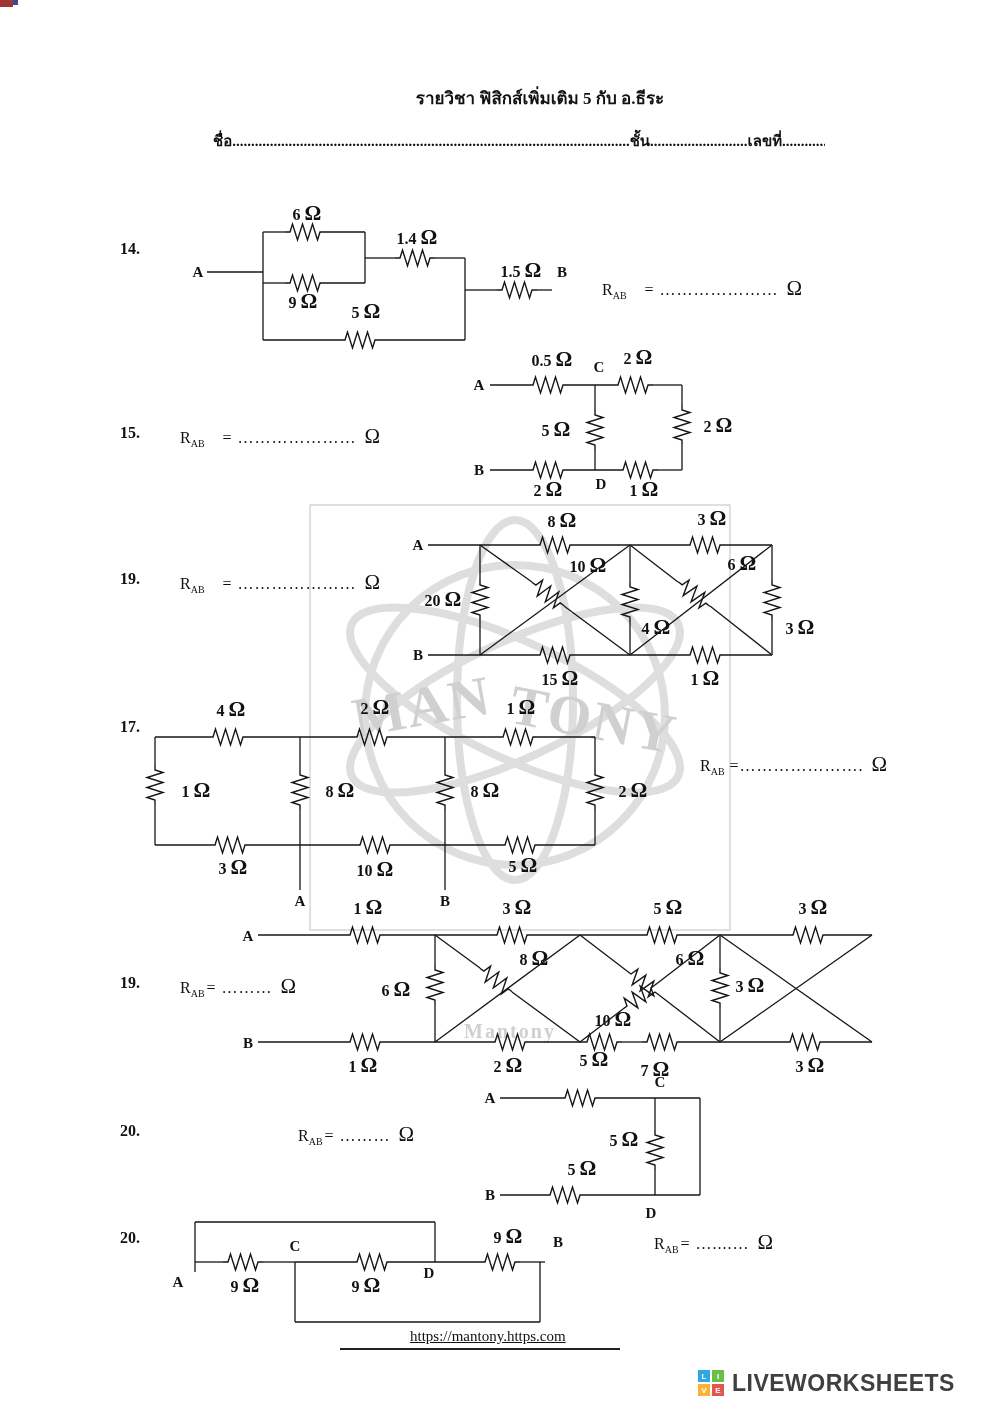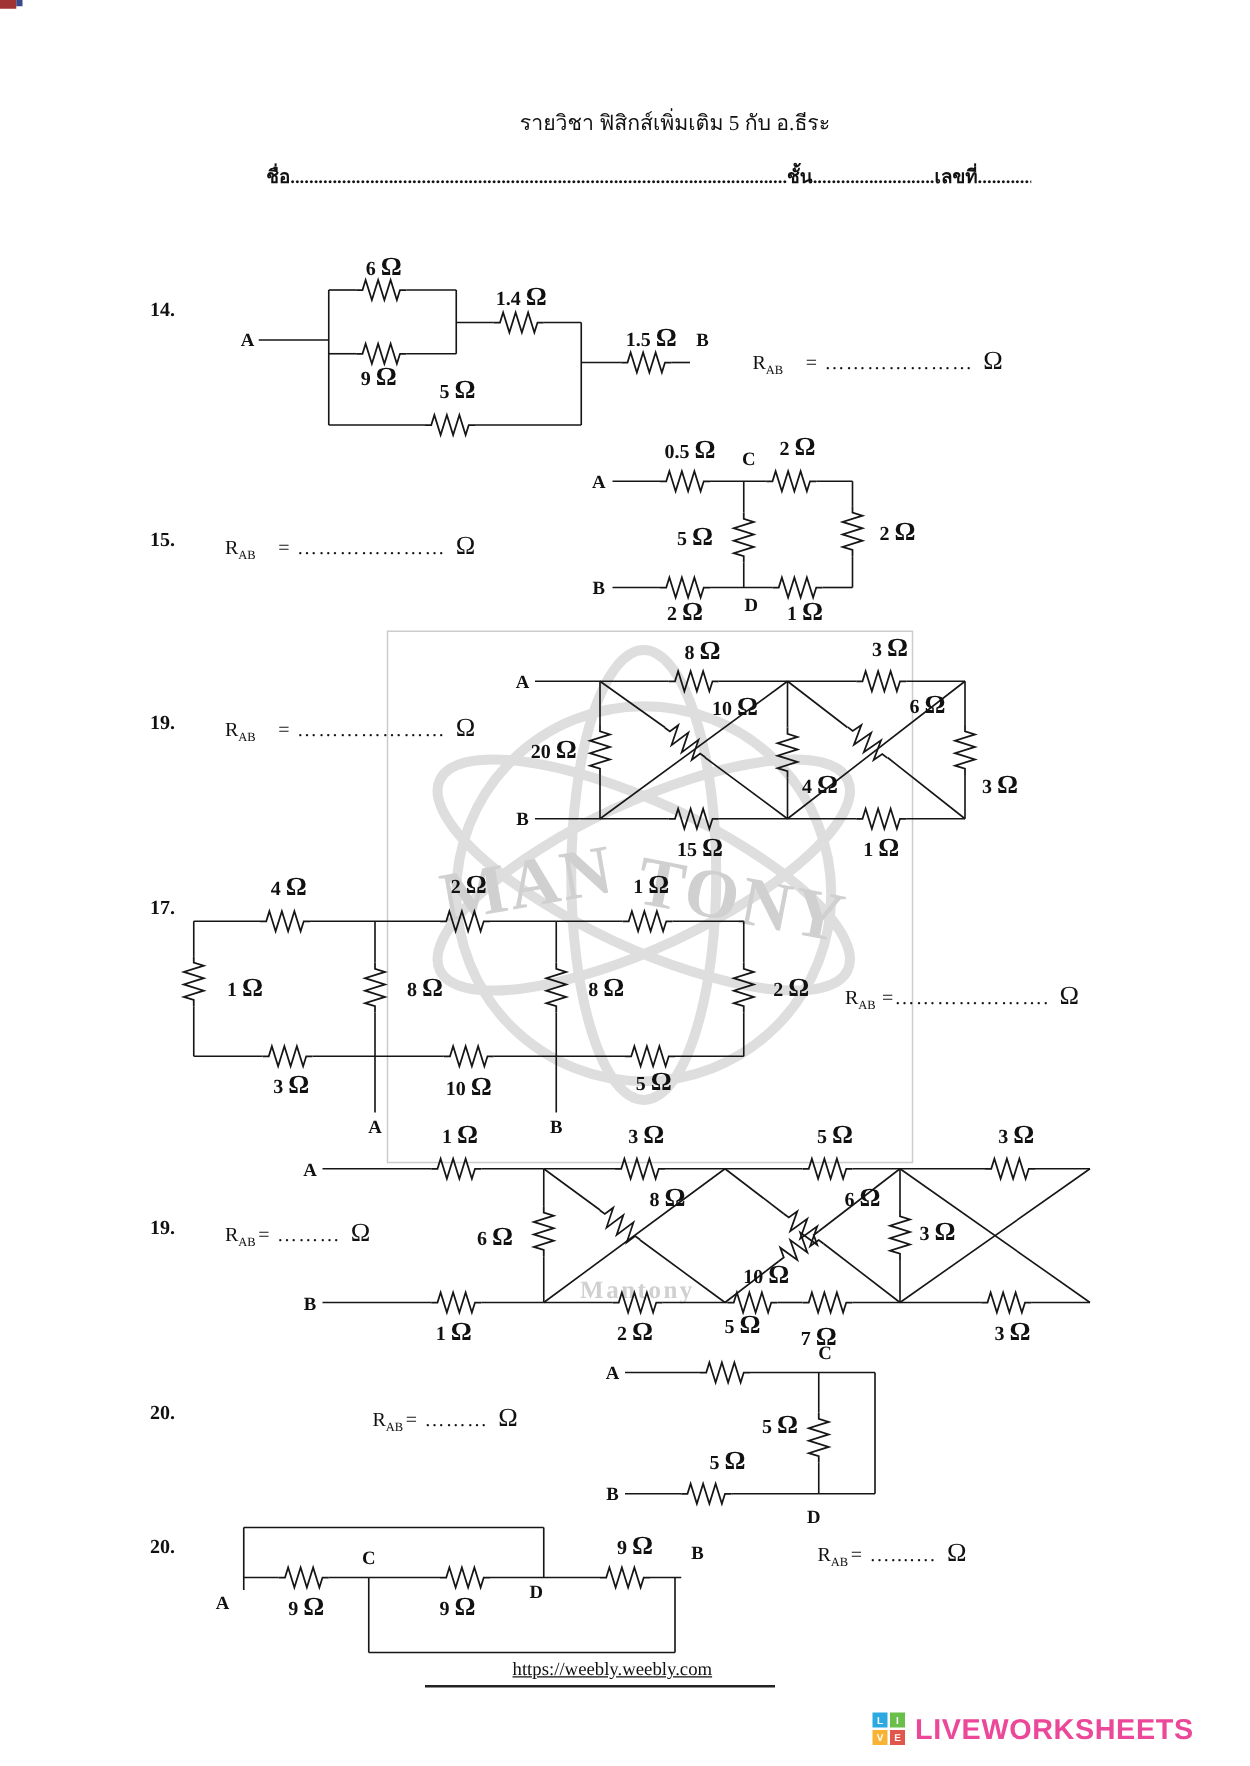--- a/index.html
+++ b/index.html
@@ -3,56 +3,56 @@
 <meta charset="utf-8">
 <style>
   * { margin:0; padding:0; box-sizing:border-box; }
   html,body { background:#ffffff; }
   body { width:1000px; height:1413px; position:relative; font-family:"Liberation Serif","DejaVu Serif",serif; color:#111; }
   .page { position:absolute; inset:0; width:1000px; height:1413px; background:#fff; overflow:hidden; }
 
   .scan-artifact { position:absolute; left:0; top:0; width:13px; height:7px; background:#a03434; }
   .scan-artifact2 { position:absolute; left:13px; top:0; width:5px; height:5px; background:#3a4a8a; }
 
-  .title { position:absolute; top:84px; left:80px; right:0; text-align:center; font-weight:normal; font-size:17px; }
+  .title { position:absolute; top:84px; left:80px; right:0; text-align:center; font-weight:bold; font-size:17px; }
   .nameline { position:absolute; top:129px; left:213px; width:612px; font-weight:bold; font-size:15px; white-space:nowrap; overflow:hidden; }
 
   .pnum { position:absolute; left:120px; font-size:16px;font-weight:bold; }
   #pn14{top:240px;} #pn15{top:424px;} #pn16{top:570px;} #pn17{top:718px;}
   #pn18{top:974px;} #pn19{top:1122px;} #pn20{top:1229px;text-align:center;}
 
   .answer { position:absolute; font-size:16px; white-space:nowrap; }
   .answer sub { font-size:10px; line-height:0; }
   .answer .eq { letter-spacing:1px; }
   .answer .omg { font-size:21px; margin-left:8px; }
   #ans14{left:602px; top:276px;} #ans14 .eq{margin-left:18px;}
   #ans15{left:180px; top:424px;} #ans15 .eq{margin-left:18px;}
   #ans16{left:180px; top:570px;} #ans16 .eq{margin-left:18px;}
-  #ans17{left:676px; top:784px;} #ans17 .eq{margin-left:5px;}
+  #ans17{left:676px; top:752px;padding-left:24px;} #ans17 .eq{margin-left:5px;}
   #ans18{left:180px; top:974px;} #ans18 .eq{margin-left:2px;}
   #ans19{left:298px; top:1122px;} #ans19 .eq{margin-left:2px;}
   #ans20{left:654px; top:1230px;} #ans20 .eq{margin-left:2px;}
 
   svg#csvg { position:absolute; left:0; top:0; }
   .wire { fill:none; stroke:#161616; stroke-width:1.3; }
   .res  { fill:none; stroke:#161616; stroke-width:1.4; stroke-linejoin:miter; }
   .rlabel { font-family:"Liberation Serif","DejaVu Serif",serif; font-weight:bold; font-size:16px; fill:#111; }
   .rlabel .omega { font-size:21px; }
   .node { font-family:"Liberation Serif","DejaVu Serif",serif; font-weight:bold; font-size:15px; fill:#111; }
   .wm-box { fill:none; stroke:#cccccc; stroke-width:1.2; }
   .wm-ellipse { fill:none; stroke:#dedede; stroke-width:8; }
   .wm-text { font-family:"Liberation Serif","DejaVu Serif",serif; font-weight:bold; fill:#d0d0d0; letter-spacing:2px; }
 
   .footer-url { position:absolute; top:1328px; left:410px; font-size:15px; text-decoration:underline; color:#111; }
   .footer-line { position:absolute; top:1348px; left:340px; width:280px; height:2px; background:#222; }
 
   .brand { position:absolute; top:1370px; left:698px; display:flex; align-items:center; gap:7px; }
   .brand-icon { width:27px; height:27px; display:grid; grid-template-columns:12px 12px; grid-template-rows:12px 12px; gap:2px; }
   .brand-icon span { display:flex; align-items:center; justify-content:center; color:#fff; font-family:"Liberation Sans","DejaVu Sans",sans-serif; font-weight:bold; font-size:8px; }
-  .brand-text { font-family:"Liberation Sans","DejaVu Sans",sans-serif; font-weight:bold; font-size:23px; color:#ec4899; letter-spacing:0.5px; }
+  .brand-text { font-family:"Liberation Sans","DejaVu Sans",sans-serif; font-weight:bold; font-size:23px; color:#404040; letter-spacing:0.5px; }
 </style>
 </head>
 <body>
 
 <div class="page">
 
   <span class="scan-artifact"></span>
   <span class="scan-artifact2"></span>
 
   <div class="title">รายวิชา ฟิสิกส์เพิ่มเติม 5 กับ อ.ธีระ</div>
@@ -339,21 +339,21 @@
   <div class="answer" id="ans18">
     <span class="r">R</span><sub>AB</sub><span class="eq">= ………</span><span class="omg">Ω</span>
   </div>
   <div class="answer" id="ans19">
     <span class="r">R</span><sub>AB</sub><span class="eq">= ………</span><span class="omg">Ω</span>
   </div>
   <div class="answer" id="ans20">
     <span class="r">R</span><sub>AB</sub><span class="eq">= …....…</span><span class="omg">Ω</span>
   </div>
 
-  <div class="footer-url">https://weebly.weebly.com</div>
+  <div class="footer-url">https://mantony.https.com</div>
   <div class="footer-line"></div>
 
   <div class="brand">
     <div class="brand-icon" id="brand-icon">
         <span style="background: rgb(45, 169, 225);">L</span>
         <span style="background: rgb(106, 191, 75);">I</span>
         <span style="background: rgb(248, 179, 52);">V</span>
         <span style="background: rgb(226, 87, 76);">E</span>
       </div>
     <div class="brand-text">LIVEWORKSHEETS</div>

